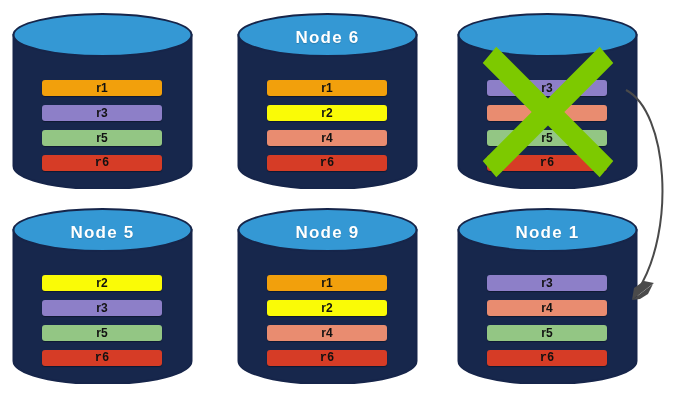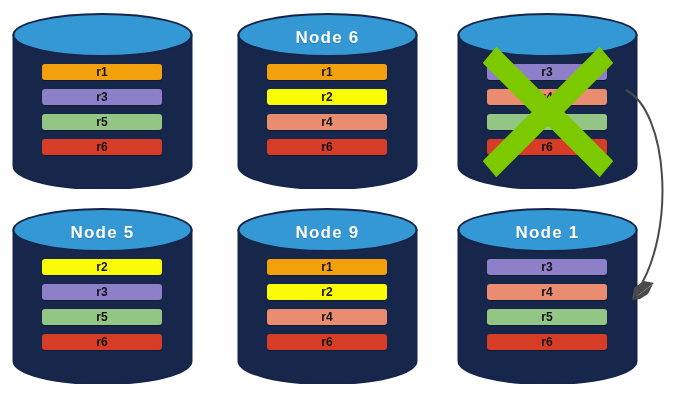--- a/index.html
+++ b/index.html
@@ -42,36 +42,36 @@
     font-size: 17px;
     font-weight: bold;
     letter-spacing: 1.2px;
     font-family: "Liberation Sans", sans-serif;
     text-shadow: 0 1px 1px rgba(0,0,0,0.18);
     pointer-events: none;
   }
   .records {
     position: absolute;
     left: 31px;
-    top: 52px;
+    top: 68px;
     width: 120px;
   }
   .record {
     height: 16px;
     margin-bottom: 9px;
     border-radius: 3px;
     text-align: center;
     line-height: 16px;
     font-size: 12px;
     font-weight: bold;
     color: #111111;
     font-family: "Liberation Sans", sans-serif;
     box-shadow: 0 1px 1px rgba(0,0,0,0.35);
   }
-  .record:last-child { margin-bottom: 0; }
+  .record:last-child { margin-bottom: 0; font-family: Liberation Mono, monospace; }
 
   .x-mark {
     position: absolute;
     left: 24px;
     top: 32px;
     width: 136px;
     height: 136px;
     pointer-events: none;
   }
   .arrow-layer {

